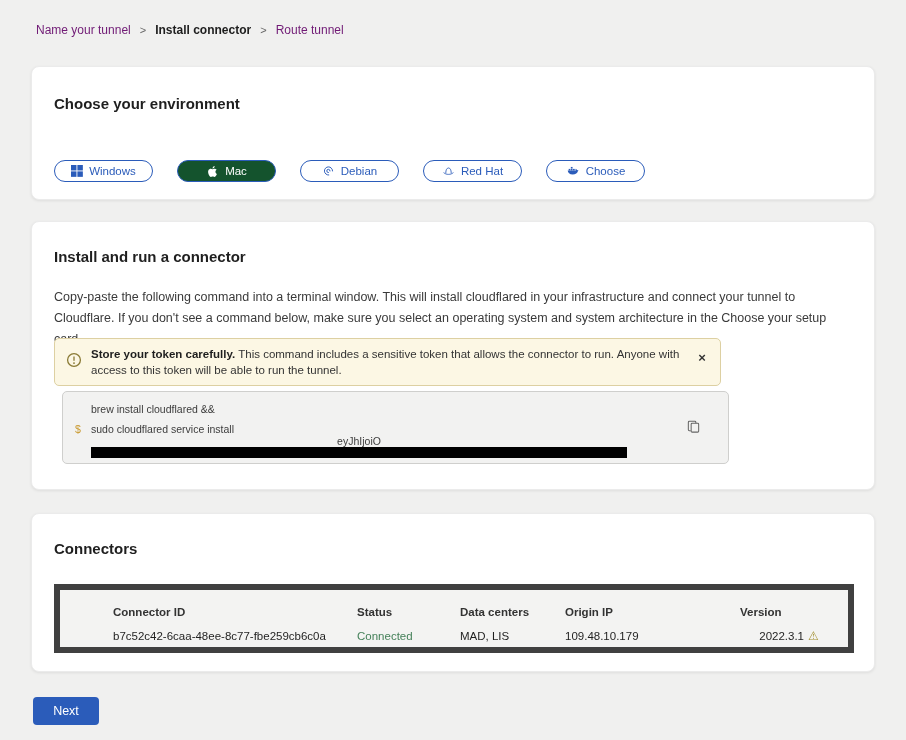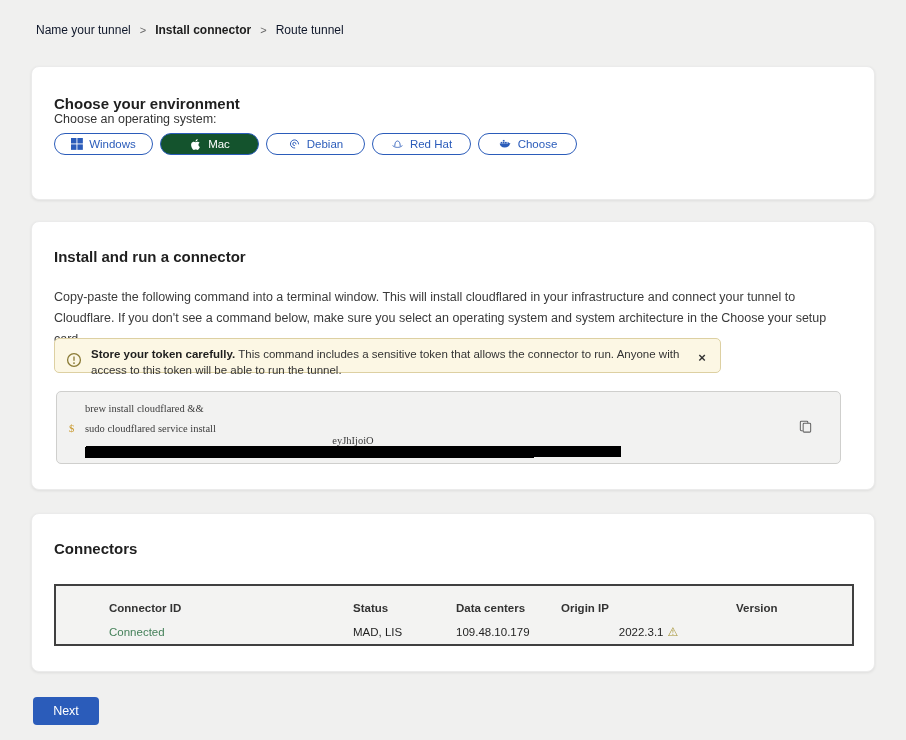--- a/index.html
+++ b/index.html
@@ -6,87 +6,87 @@
   html,body { width:906px; height:740px; }
   body {
     background:#f0f0ef;
     font-family:"Liberation Sans", sans-serif;
     color:#222;
     position:relative;
     overflow:hidden;
   }
   
   .breadcrumb { position:absolute; left:36px; top:23px; font-size:12px; color:#4a4a4a; display:flex; align-items:center; gap:9px; }
-  .breadcrumb .crumb { color:#0f172a; }
+  .breadcrumb .crumb { color:#701a75; }
   .breadcrumb .crumb.active { color:#1d1d1d; font-weight:700; }
   .breadcrumb .sep { color:#666; font-size:11px; }
 
   
   .card {
     position:absolute; left:31px; width:844px;
     background:#ffffff; border-radius:8px;
     box-shadow:0 1px 3px rgba(0,0,0,0.08);
     border:1px solid #ebebeb;
   }
   .card-title { font-size:15px; font-weight:700; color:#1f1f1f; }
 
   
   #env-card { top:66px; height:134px; padding:28px 22px 0 22px; }
   #env-card .card-title { }
   .os-label { font-size:12.5px; color:#333; margin-bottom:7px; }
-  .os-row { display:flex; gap:7px; }
+  .os-row { display:flex; gap:24px;margin-top:48px; }
   .os-btn {
     width:99px; height:22px; border-radius:11px;
     border:1px solid #2b5cba; background:#fff; color:#2b5cba;
     display:flex; align-items:center; justify-content:center; gap:6px;
     font-size:11.5px; font-family:"Liberation Sans", sans-serif; cursor:pointer;
   }
   .os-btn.selected { background:#14532d; color:#fff; }
   .os-btn svg { display:block; }
 
   
   #install-card { top:221px; height:269px; padding:26px 22px 0 22px; }
   #install-card .card-title { margin-bottom:22px; }
   .install-desc { font-size:12.5px; color:#3a3a3a; line-height:21px; width:794px; }
 
   .warn-banner {
-    position:absolute; left:22px; top:116px; width:667px; height:35px;
+    position:absolute; left:22px; top:116px; width:667px; height:48px;
     background:#fcf7e4; border:1px solid #ddd0a2; border-radius:5px;
     padding:7px 30px 7px 36px; font-size:11.5px; line-height:16px; color:#333;
   }
   .warn-banner .warn-icon { position:absolute; left:11px; top:13px; }
   .warn-banner strong { color:#1e1e1e; }
   .warn-close {
     position:absolute; right:10px; top:11px; width:16px; height:16px;
     border:none; background:transparent; color:#333; font-size:13px; font-weight:700;
     cursor:pointer; line-height:16px; padding:0;
   }
 
   .code-block {
-    position:absolute; left:24px; top:169px; width:785px; height:73px;
+    position:absolute; left:30px; top:169px; width:667px; height:73px;
     background:#f2f2f1; border:1px solid #cfcfcd; border-radius:5px;
-    font-family:Liberation Serif, serif; font-size:10.5px; color:#3c3c3c;
+    font-family:Liberation Sans, sans-serif; font-size:10.5px; color:#3c3c3c;
   }
   .code-line1 { position:absolute; left:28px; top:11px; white-space:pre; }
   .code-prompt { position:absolute; left:12px; top:31px; color:#c9992e; }
   .code-line2 { position:absolute; left:28px; top:31px; white-space:pre; }
   .token-line { position:absolute; left:28px; top:43px; white-space:pre; display:flex; align-items:center;flex-direction:column; }
   .redact-bar-1 { display:inline-block; width:535px; height:11px; background:#000; margin-left:1px; }
   .redact-bar-2 { position:absolute; left:28px; top:55px; width:449px; height:11px; background:#000; }
   .copy-btn {
     position:absolute; right:26px; top:27px; width:18px; height:18px;
     background:transparent; border:none; cursor:pointer; padding:0;
   }
 
   
   #connectors-card { top:513px; height:159px; padding:26px 22px 0 22px; }
   #connectors-card .card-title { margin-bottom:0; }
   .conn-table {
-    position:absolute; left:22px; top:70px; width:800px; height:62px;
-    background:#f3f3f2; border:2px solid #404040;
+    position:absolute; left:22px; top:70px; width:800px; height:69px;
+    background:#f3f3f2; border:6px solid #404040;
   }
   .conn-row {
     position:absolute; left:53px; right:10px; display:grid;
     grid-template-columns:244px 103px 105px 175px auto;
     font-size:11.5px;
   }
   .conn-head { top:16px; font-weight:700; color:#333; }
   .conn-vals { top:40px; color:#1f1f1f; }
   .status-connected { color:#45815a; }
   .version-cell { display:flex; align-items:center; gap:4px;justify-content:center; }
@@ -105,21 +105,20 @@
 <nav class="breadcrumb">
   <span class="crumb">Name your tunnel</span>
   <span class="sep">&gt;</span>
   <span class="crumb active">Install connector</span>
   <span class="sep">&gt;</span>
   <span class="crumb">Route tunnel</span>
 </nav>
 
 <section class="card" id="env-card">
   <h2 class="card-title">Choose your environment</h2>
-  <div class="os-label">Choose an operating system:</div>
   <div class="os-row">
     <button class="os-btn">
       <span>
         <svg width="12" height="12" viewBox="0 0 16 16">
             <g fill="#2b5cba">
               <rect x="0" y="0" width="7.3" height="7.3"></rect>
               <rect x="8.5" y="0" width="7.3" height="7.3"></rect>
               <rect x="0" y="8.5" width="7.3" height="7.3"></rect>
               <rect x="8.5" y="8.5" width="7.3" height="7.3"></rect>
             </g>
@@ -206,20 +205,21 @@
   <h2 class="card-title">Connectors</h2>
   <div class="conn-table">
     <div class="conn-row conn-head">
       <span>Connector ID</span>
       <span>Status</span>
       <span>Data centers</span>
       <span>Origin IP</span>
       <span>Version</span>
     </div>
     <div class="conn-row conn-vals">
+      <span>b7c52c42-6caa-48ee-8c77-fbe259cb6c0a</span>
       <span class="status-connected">Connected</span>
       <span>MAD, LIS</span>
       <span>109.48.10.179</span>
       <span class="version-cell">
         <span>2022.3.1</span>
         <span class="warn-triangle">⚠</span>
       </span>
     </div>
   </div>
 </section>

